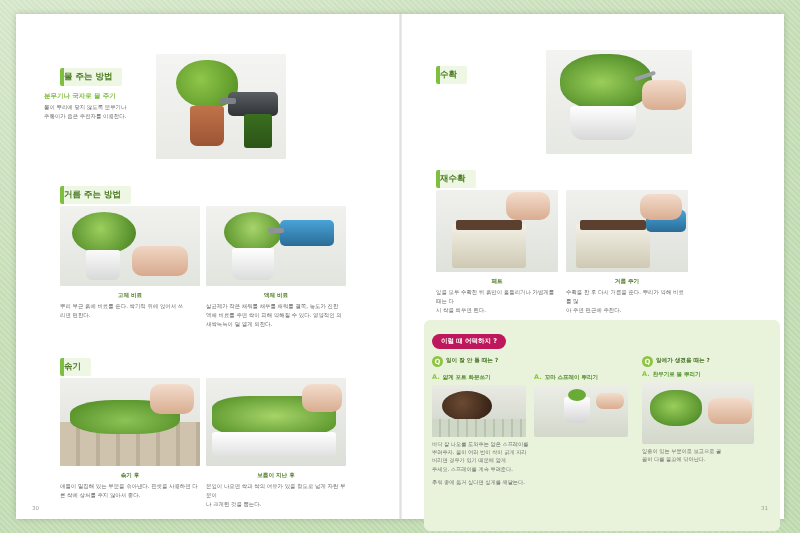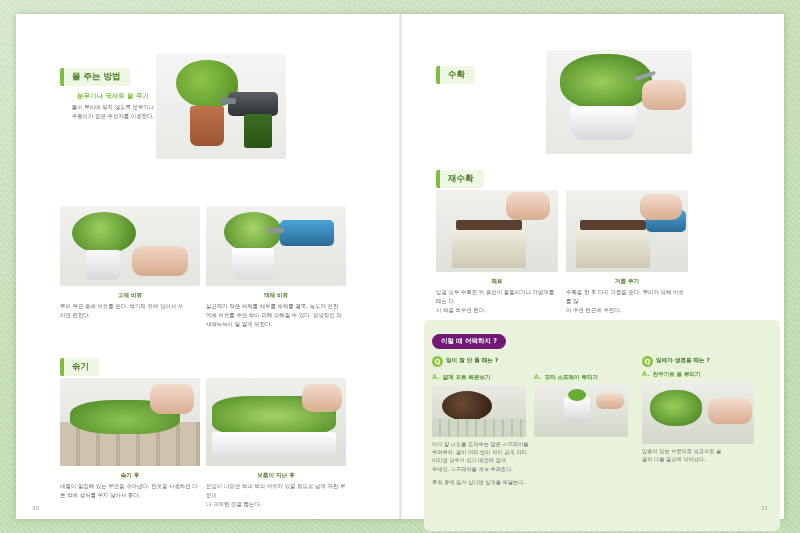--- a/index.html
+++ b/index.html
@@ -38,21 +38,21 @@
   .point-tab .dots{position:absolute;left:8px;top:9px;display:flex;gap:3px;}
   .point-tab .dots i{width:4px;height:4px;background:#fff;border-radius:50%;display:block;opacity:.85;}
 
   
   .sec-head{
     display:inline-block;
     background:#eef6e4;
     border-left:4px solid #7fbf3f;
     color:#4a7a22;
     font-size:8.5px;font-weight:bold;
-    padding:3px 10px 3px 8px;
+    padding:3px 10px 3px 0;
     border-radius:2px;
   }
   .sub-head{
     color:#7fbf3f;font-size:6.5px;font-weight:bold;margin:0 0 2px 0;
   }
   .body-txt{
     color:#6b6b6b;font-size:5.4px;line-height:1.65;margin:0;
   }
   .cap{
     color:#4a7a22;font-size:5.6px;font-weight:bold;text-align:center;margin:3px 0 2px;
@@ -69,21 +69,21 @@
   .pgnum.r{right:16px;}
 
   
   .qa{
     position:absolute;
     background:#e9f3dc;
     border-radius:6px;
     padding:8px;
   }
   .qa-title{
-    display:inline-block;background:#701a75;color:#fff;font-size:6.5px;
+    display:inline-block;background:#be185d;color:#fff;font-size:6.5px;
     padding:3px 9px;border-radius:9px;font-weight:bold;
   }
   .qa-col{background:transparent;}
   .q-line{display:flex;align-items:flex-start;gap:3px;}
   .qmark{
     width:11px;height:11px;border-radius:50%;background:#8cc63f;color:#fff;
     font-size:7px;font-weight:bold;display:flex;align-items:center;justify-content:center;flex:0 0 auto;
   }
   .q-text{font-size:5.6px;color:#3f6d1c;font-weight:bold;line-height:1.4;padding-top:1px;}
   .a-line{display:flex;align-items:flex-start;gap:3px;margin-top:4px;}
@@ -99,34 +99,37 @@
 
 <div class="spread">
   <div class="gutter"></div>
 
 
   <div class="lp">
 
     <div style="position:absolute;left:44px;top:50px;">
       <div class="sec-head">물 주는 방법</div>
     </div>
-    <div style="position:absolute;left:52px;top:78px;width:90px;text-align:center;">
+    <div style="position:absolute;left:28px;top:78px;width:90px;">
       <p class="sub-head">분무기나 국자로 물 주기</p>
       <p class="body-txt" style="white-space:pre-line">물이 뿌리에 닿지 않도록 분무기나
 주둥이가 좁은 주전자를 이용한다.</p>
     </div>
 
     <div class="photo" style="position:absolute;left:140px;top:40px;width:130px;height:105px;background:linear-gradient(180deg,#f4f4f2,#e9eae6);">
       <div style="position:absolute;left:20px;top:6px;width:62px;height:48px;background:radial-gradient(circle at 40% 40%,#8fc64a,#4f8b1f);border-radius:50% 50% 45% 55%;"></div>
       <div style="position:absolute;left:34px;top:52px;width:34px;height:40px;background:linear-gradient(180deg,#c0734a,#9c5433);border-radius:3px 3px 7px 7px;"></div>
       <div style="position:absolute;left:72px;top:38px;width:50px;height:24px;background:linear-gradient(180deg,#5a5f63,#2f3336);border-radius:5px;"></div>
       <div style="position:absolute;left:64px;top:44px;width:16px;height:6px;background:#7c8288;border-radius:2px;"></div>
       <div style="position:absolute;left:88px;top:60px;width:28px;height:34px;background:linear-gradient(180deg,#3a6e20,#2b5417);border-radius:3px;"></div>
     </div>
 
+    <div style="position:absolute;left:44px;top:168px;">
+      <div class="sec-head">거름 주는 방법</div>
+    </div>
     <div class="photo" style="position:absolute;left:44px;top:192px;width:140px;height:80px;background:linear-gradient(180deg,#f1f2ee,#e2e4de);">
       <div style="position:absolute;left:12px;top:6px;width:64px;height:42px;background:radial-gradient(circle at 45% 40%,#9ccf5d,#3f7a1c);border-radius:50%;"></div>
       <div style="position:absolute;left:26px;top:44px;width:34px;height:30px;background:linear-gradient(180deg,#fafafa,#d9d9d9);border-radius:2px 2px 6px 6px;"></div>
       <div style="position:absolute;left:72px;top:40px;width:56px;height:30px;background:linear-gradient(180deg,#f0d6c4,#d7a98d);border-radius:10px;"></div>
     </div>
     <div class="photo" style="position:absolute;left:190px;top:192px;width:140px;height:80px;background:linear-gradient(180deg,#f1f2ee,#e2e4de);">
       <div style="position:absolute;left:18px;top:6px;width:58px;height:40px;background:radial-gradient(circle at 50% 40%,#a7d46b,#4b8720);border-radius:50%;"></div>
       <div style="position:absolute;left:26px;top:42px;width:42px;height:32px;background:linear-gradient(180deg,#ffffff,#dcdcdc);border-radius:3px 3px 8px 8px;"></div>
       <div style="position:absolute;left:74px;top:14px;width:54px;height:26px;background:linear-gradient(180deg,#49a3d8,#2a6c96);border-radius:5px;"></div>
       <div style="position:absolute;left:62px;top:22px;width:16px;height:5px;background:#8d9398;border-radius:2px;"></div>

